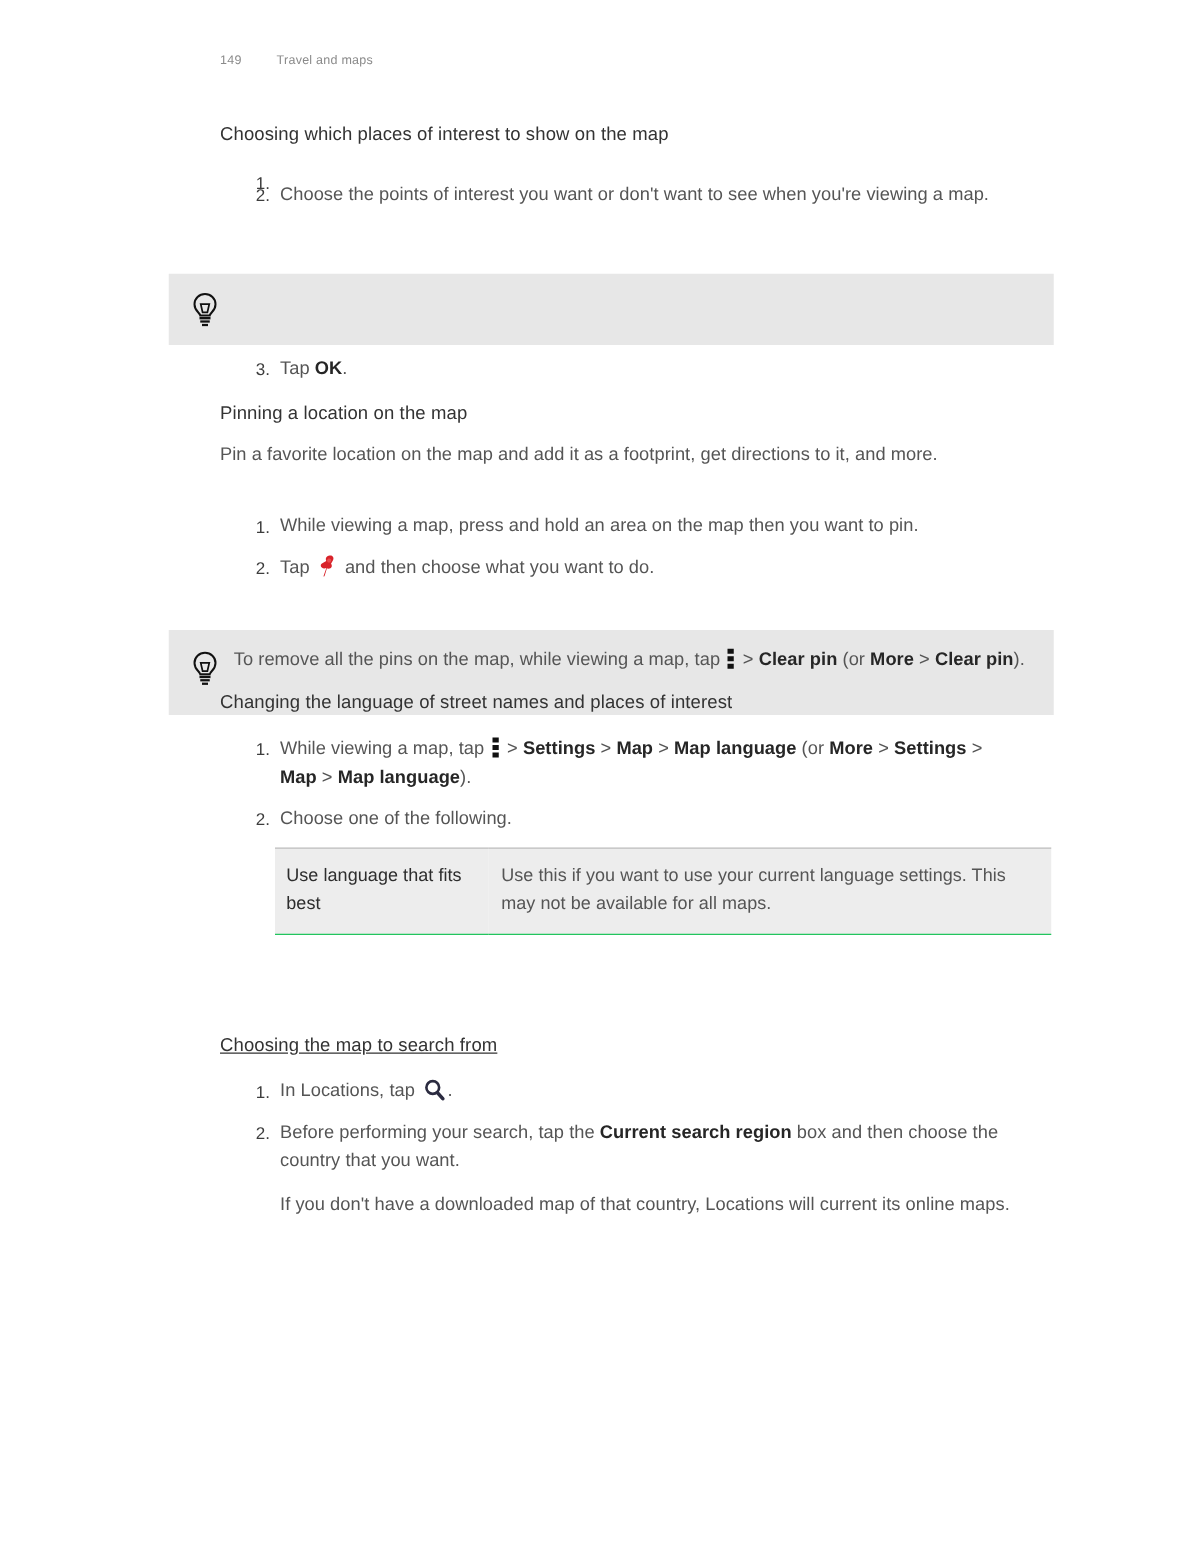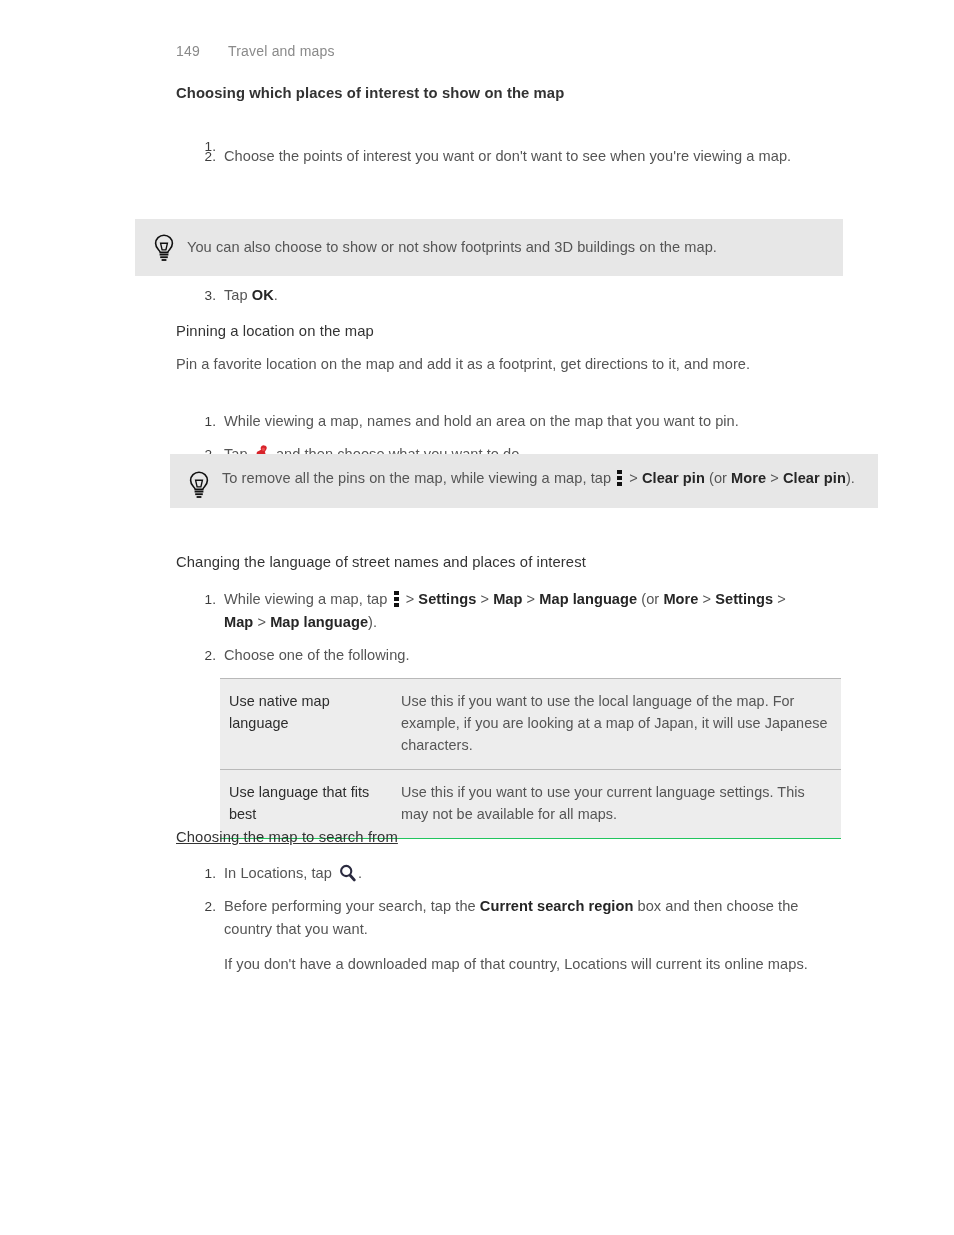--- a/index.html
+++ b/index.html
@@ -18,21 +18,21 @@
     position: absolute;
     inset: 0;
     overflow: hidden;
   }
 
   
   .running-header {
     position: absolute;
     top: 43px;
     left: 176px;
-    font-size: 14px;
+    font-size: 10px;
     color: #8a8a8a;
     letter-spacing: .2px;
     white-space: nowrap;
   }
   .running-header .pg-num { margin-right: 28px; }
 
   
   .section-heading {
     position: absolute;
     left: 176px;
@@ -164,65 +164,64 @@
 </style>
 </head>
 <body>
 
 <div class="page">
 
   <div class="running-header">
     <span class="pg-num">149</span><span>Travel and maps</span>
   </div>
 
-  <div class="section-heading" style="top:85px;font-weight:bold;">Choosing which places of interest to show on the map</div>
+  <div class="section-heading" style="top:100px;">Choosing which places of interest to show on the map</div>
 
   <div class="olist" style="top:135px; left:196px; width:650px;">
     <div class="oitem">
       <span class="marker">1.</span>
     </div>
     <div class="oitem" style="width:590px;">
       <span class="marker">2.</span><span>Choose the points of interest you want or don't want to see when you're viewing a map.</span>
     </div>
   </div>
 
   <div class="tipbox" style="top:219px; height:57px;">
     <svg class="bulb" style="top:14px;" viewBox="0 0 26 30">
       <path d="M13 2.2c-4.7 0-8.4 3.6-8.4 8.1 0 2.9 1.5 5 2.9 6.5.9 1 1.6 1.8 1.7 2.6h7.6c.1-.8.8-1.6 1.7-2.6 1.4-1.5 2.9-3.6 2.9-6.5 0-4.5-3.7-8.1-8.4-8.1z" fill="none" stroke="#111" stroke-width="1.6"></path>
       <path d="M9.6 10.3h6.8l-1.5 6.6h-3.8z" fill="none" stroke="#111" stroke-width="1.4"></path>
       <rect x="8.6" y="20.6" width="8.8" height="1.9" fill="#111"></rect>
       <rect x="9.2" y="23.3" width="7.6" height="1.8" fill="#111"></rect>
       <rect x="10.6" y="26.1" width="4.8" height="1.8" fill="#111"></rect>
     </svg>
-    <div class="tiptext" style="padding-top:16px;">You can also choose to show or not show footprints and 3D buildings on the map.</div>
   </div>
 
   <div class="olist" style="top:284px; left:196px; width:400px;">
     <div class="oitem">
       <span class="marker">3.</span><span><span>Tap </span><b>OK</b><span>.</span></span>
     </div>
   </div>
 
   <div class="section-heading" style="top:323px;">Pinning a location on the map</div>
 
   <div class="para" style="top:353px; left:176px; width:648px;">Pin a favorite location on the map and add it as a footprint, get directions to it, and more.</div>
 
   <div class="olist" style="top:410px; left:196px; width:660px;">
     <div class="oitem">
-      <span class="marker">1.</span><span>While viewing a map, names and hold an area on the map that you want to pin.</span>
+      <span class="marker">1.</span><span>While viewing a map, press and hold an area on the map then you want to pin.</span>
     </div>
     <div class="oitem">
       <span class="marker">2.</span><span><span>Tap </span><svg class="icon-pin icon-inline" viewBox="0 0 16 20">
             <path d="M10.2 1.4c-1.5-.2-2.9.6-3.4 1.9-.3.9-.1 1.7.2 2.4L4.2 7.3c-.9.4-1.6 1.2-1.6 2.1 0 1.3 1.3 2.3 2.9 2.3.5 0 1-.1 1.4-.3l.1.2-2.3 6.6.9-.3 1.9-6.2.3.1c1.6.4 3.2-.4 3.6-1.7.2-.8-.1-1.6-.6-2.2l1.6-2.7c.5-.9.5-2-.1-2.8-.4-.6-1.1-1-2.1-1z" fill="#d8232a"></path>
             <path d="M8.3 4.1c.9-.5 2-.3 2.5.5.4.7.2 1.6-.5 2.1-.8.5-1.9.3-2.4-.4-.4-.7-.3-1.7.4-2.2z" fill="#ef5a5a" opacity=".75"></path>
           </svg><span> and then choose what you want to do.</span></span>
     </div>
   </div>
 
-  <div class="tipbox" style="top:454px; height:54px;margin-left:35px;">
+  <div class="tipbox" style="top:504px; height:68px;">
     <svg class="bulb" style="top:16px;" viewBox="0 0 26 30">
       <path d="M13 2.2c-4.7 0-8.4 3.6-8.4 8.1 0 2.9 1.5 5 2.9 6.5.9 1 1.6 1.8 1.7 2.6h7.6c.1-.8.8-1.6 1.7-2.6 1.4-1.5 2.9-3.6 2.9-6.5 0-4.5-3.7-8.1-8.4-8.1z" fill="none" stroke="#111" stroke-width="1.6"></path>
       <path d="M9.6 10.3h6.8l-1.5 6.6h-3.8z" fill="none" stroke="#111" stroke-width="1.4"></path>
       <rect x="8.6" y="20.6" width="8.8" height="1.9" fill="#111"></rect>
       <rect x="9.2" y="23.3" width="7.6" height="1.8" fill="#111"></rect>
       <rect x="10.6" y="26.1" width="4.8" height="1.8" fill="#111"></rect>
     </svg>
     <div class="tiptext" style="padding-top:12px;"><span>To remove all the pins on the map, while viewing a map, tap </span><span class="icon-dots icon-inline"><i></i><i></i><i></i></span><span> &gt; </span><b>Clear pin</b><span> (or </span><b>More</b><span> &gt; </span><b>Clear pin</b><span>).</span></div>
   </div>
 
@@ -233,24 +232,20 @@
       <span class="marker">1.</span><span><span>While viewing a map, tap </span><span class="icon-dots icon-inline"><i></i><i></i><i></i></span><span> &gt; </span><b>Settings</b><span> &gt; </span><b>Map</b><span> &gt; </span><b>Map language</b><span> (or </span><b>More</b><span> &gt; </span><b>Settings</b><span> &gt; </span><b>Map</b><span> &gt; </span><b>Map language</b><span>).</span></span>
     </div>
     <div class="oitem">
       <span class="marker">2.</span><span>Choose one of the following.</span>
     </div>
   </div>
 
   <table class="opt-table" style="top:678px;">
     <tbody>
       <tr>
-        <td class="term">Use native map language</td>
-        <td>Use this if you want to use the local language of the map. For example, if you are looking at a map of Japan, it will use Japanese characters.</td>
-      </tr>
-      <tr>
         <td class="term">Use language that fits best</td>
         <td>Use this if you want to use your current language settings. This may not be available for all maps.</td>
       </tr>
     </tbody>
   </table>
 
   <div class="section-heading" style="top:829px;text-decoration:underline;">Choosing the map to search from</div>
 
   <div class="olist" style="top:862px; left:196px; width:640px;">
     <div class="oitem">

